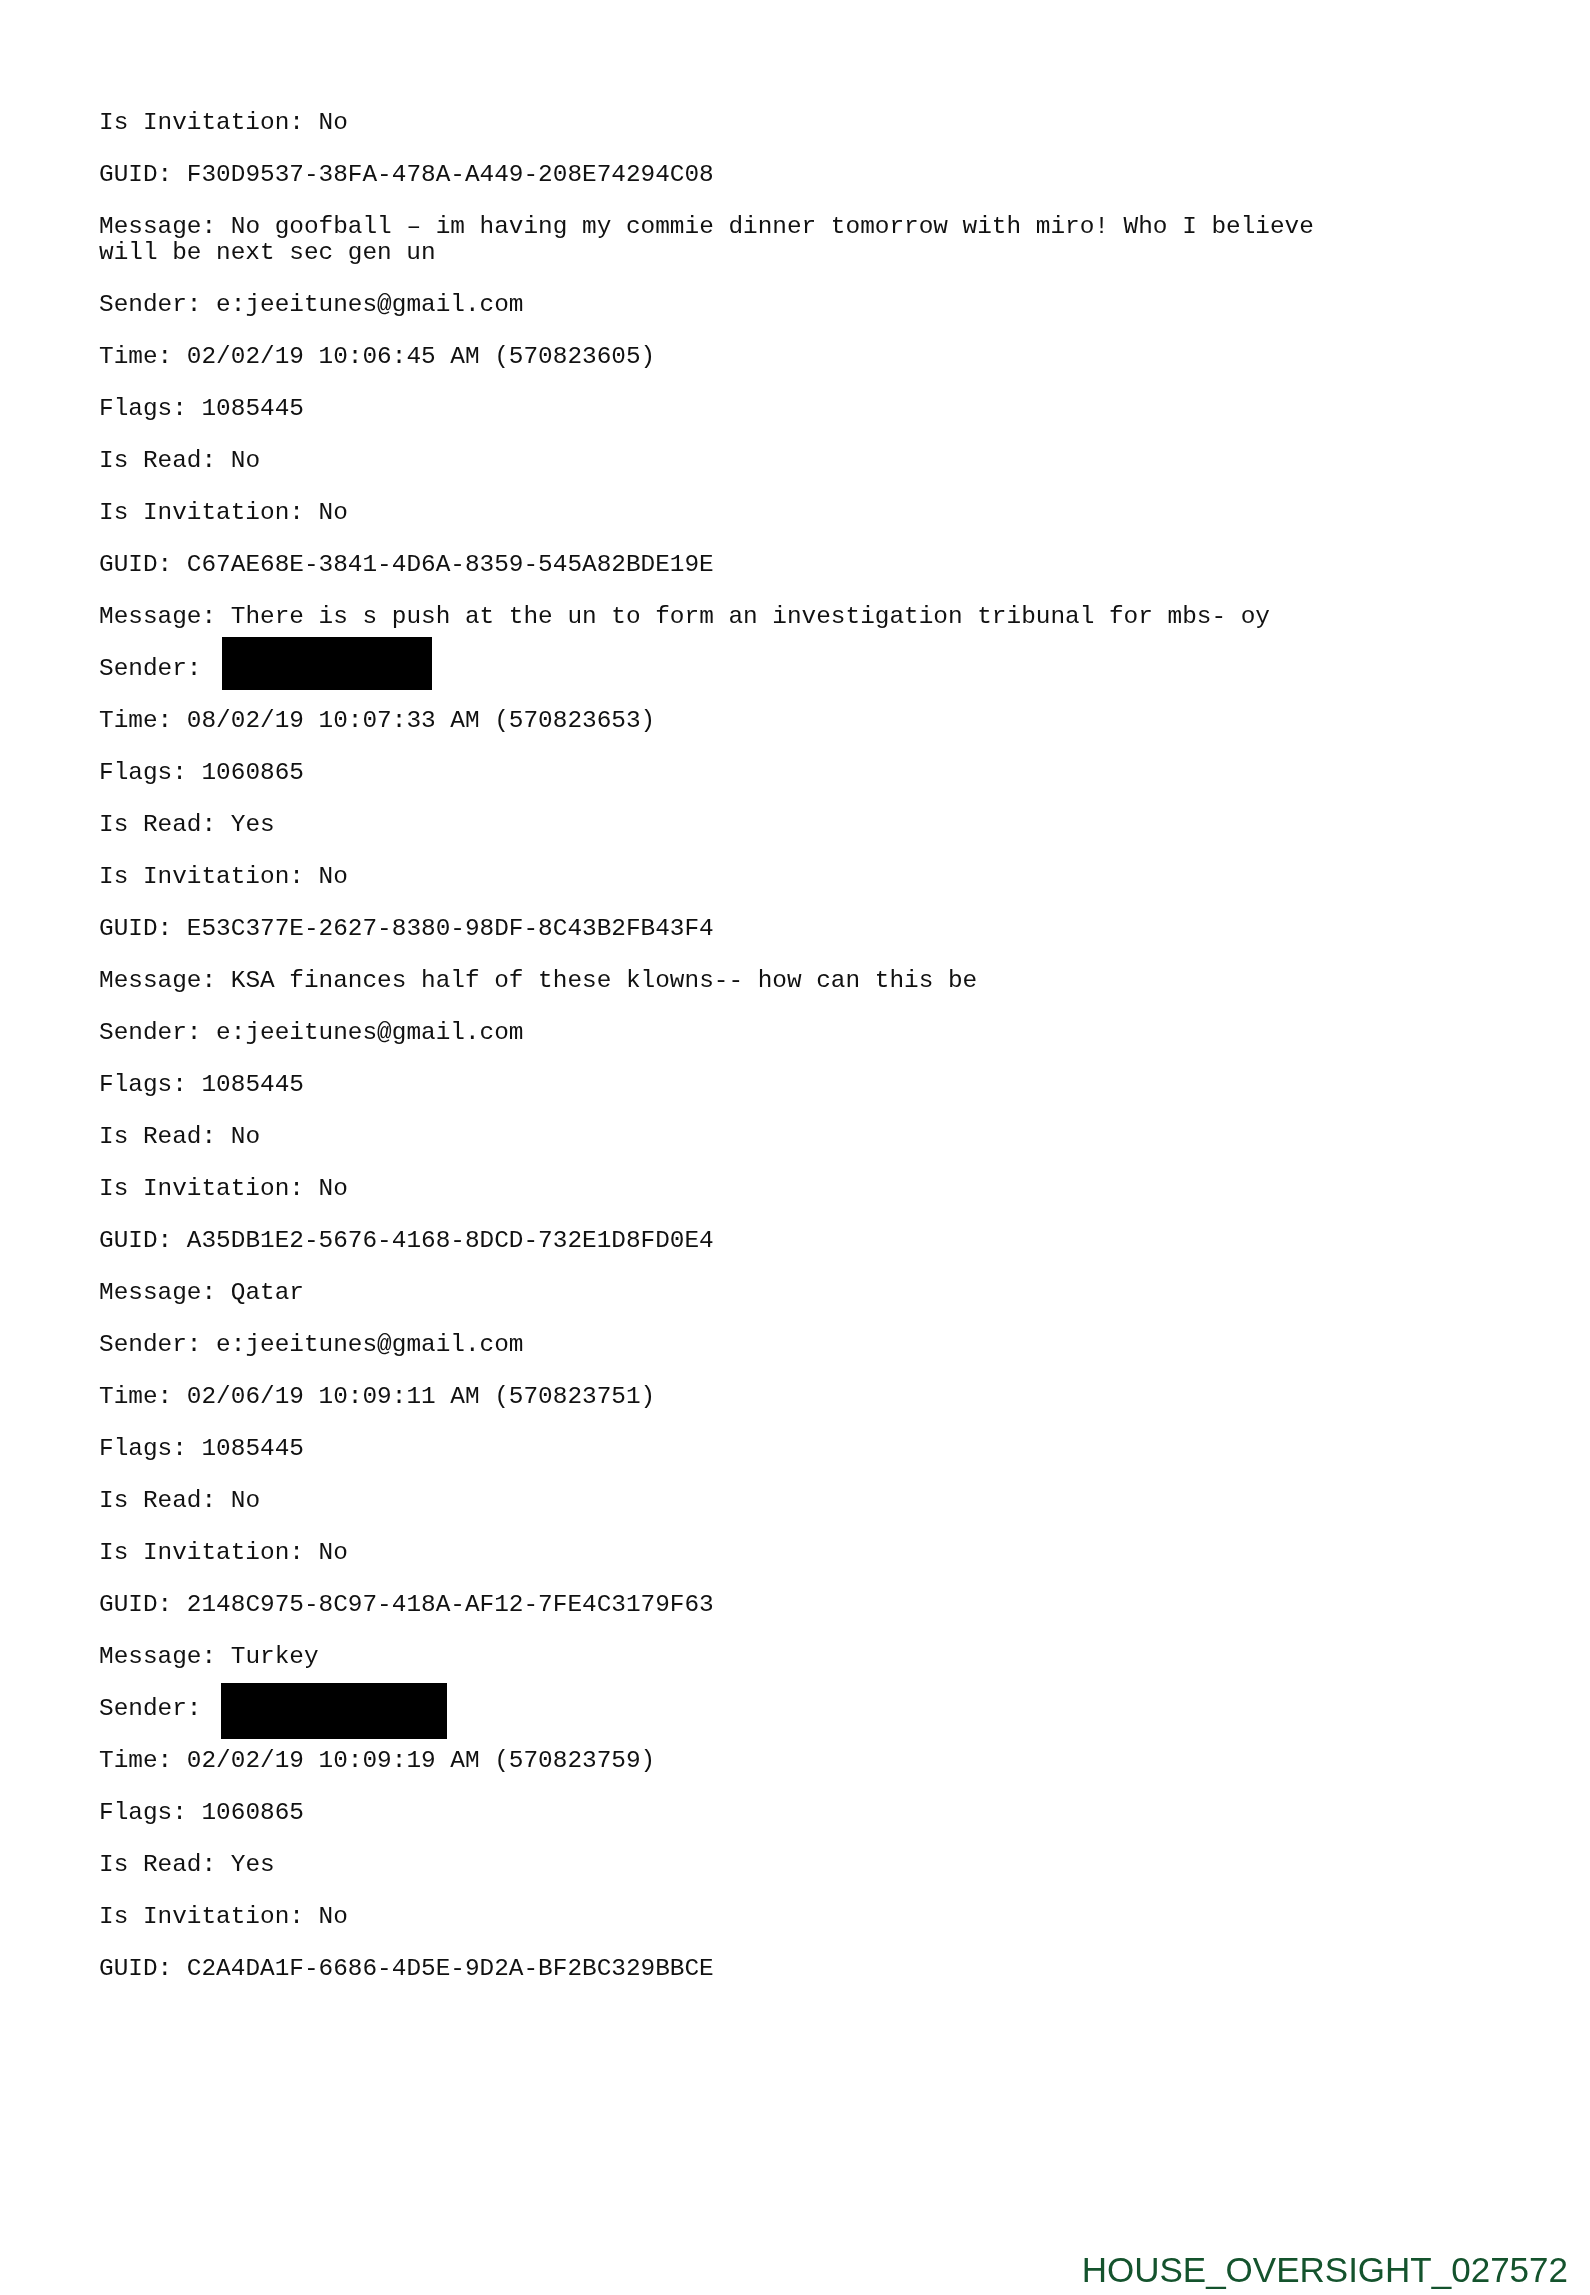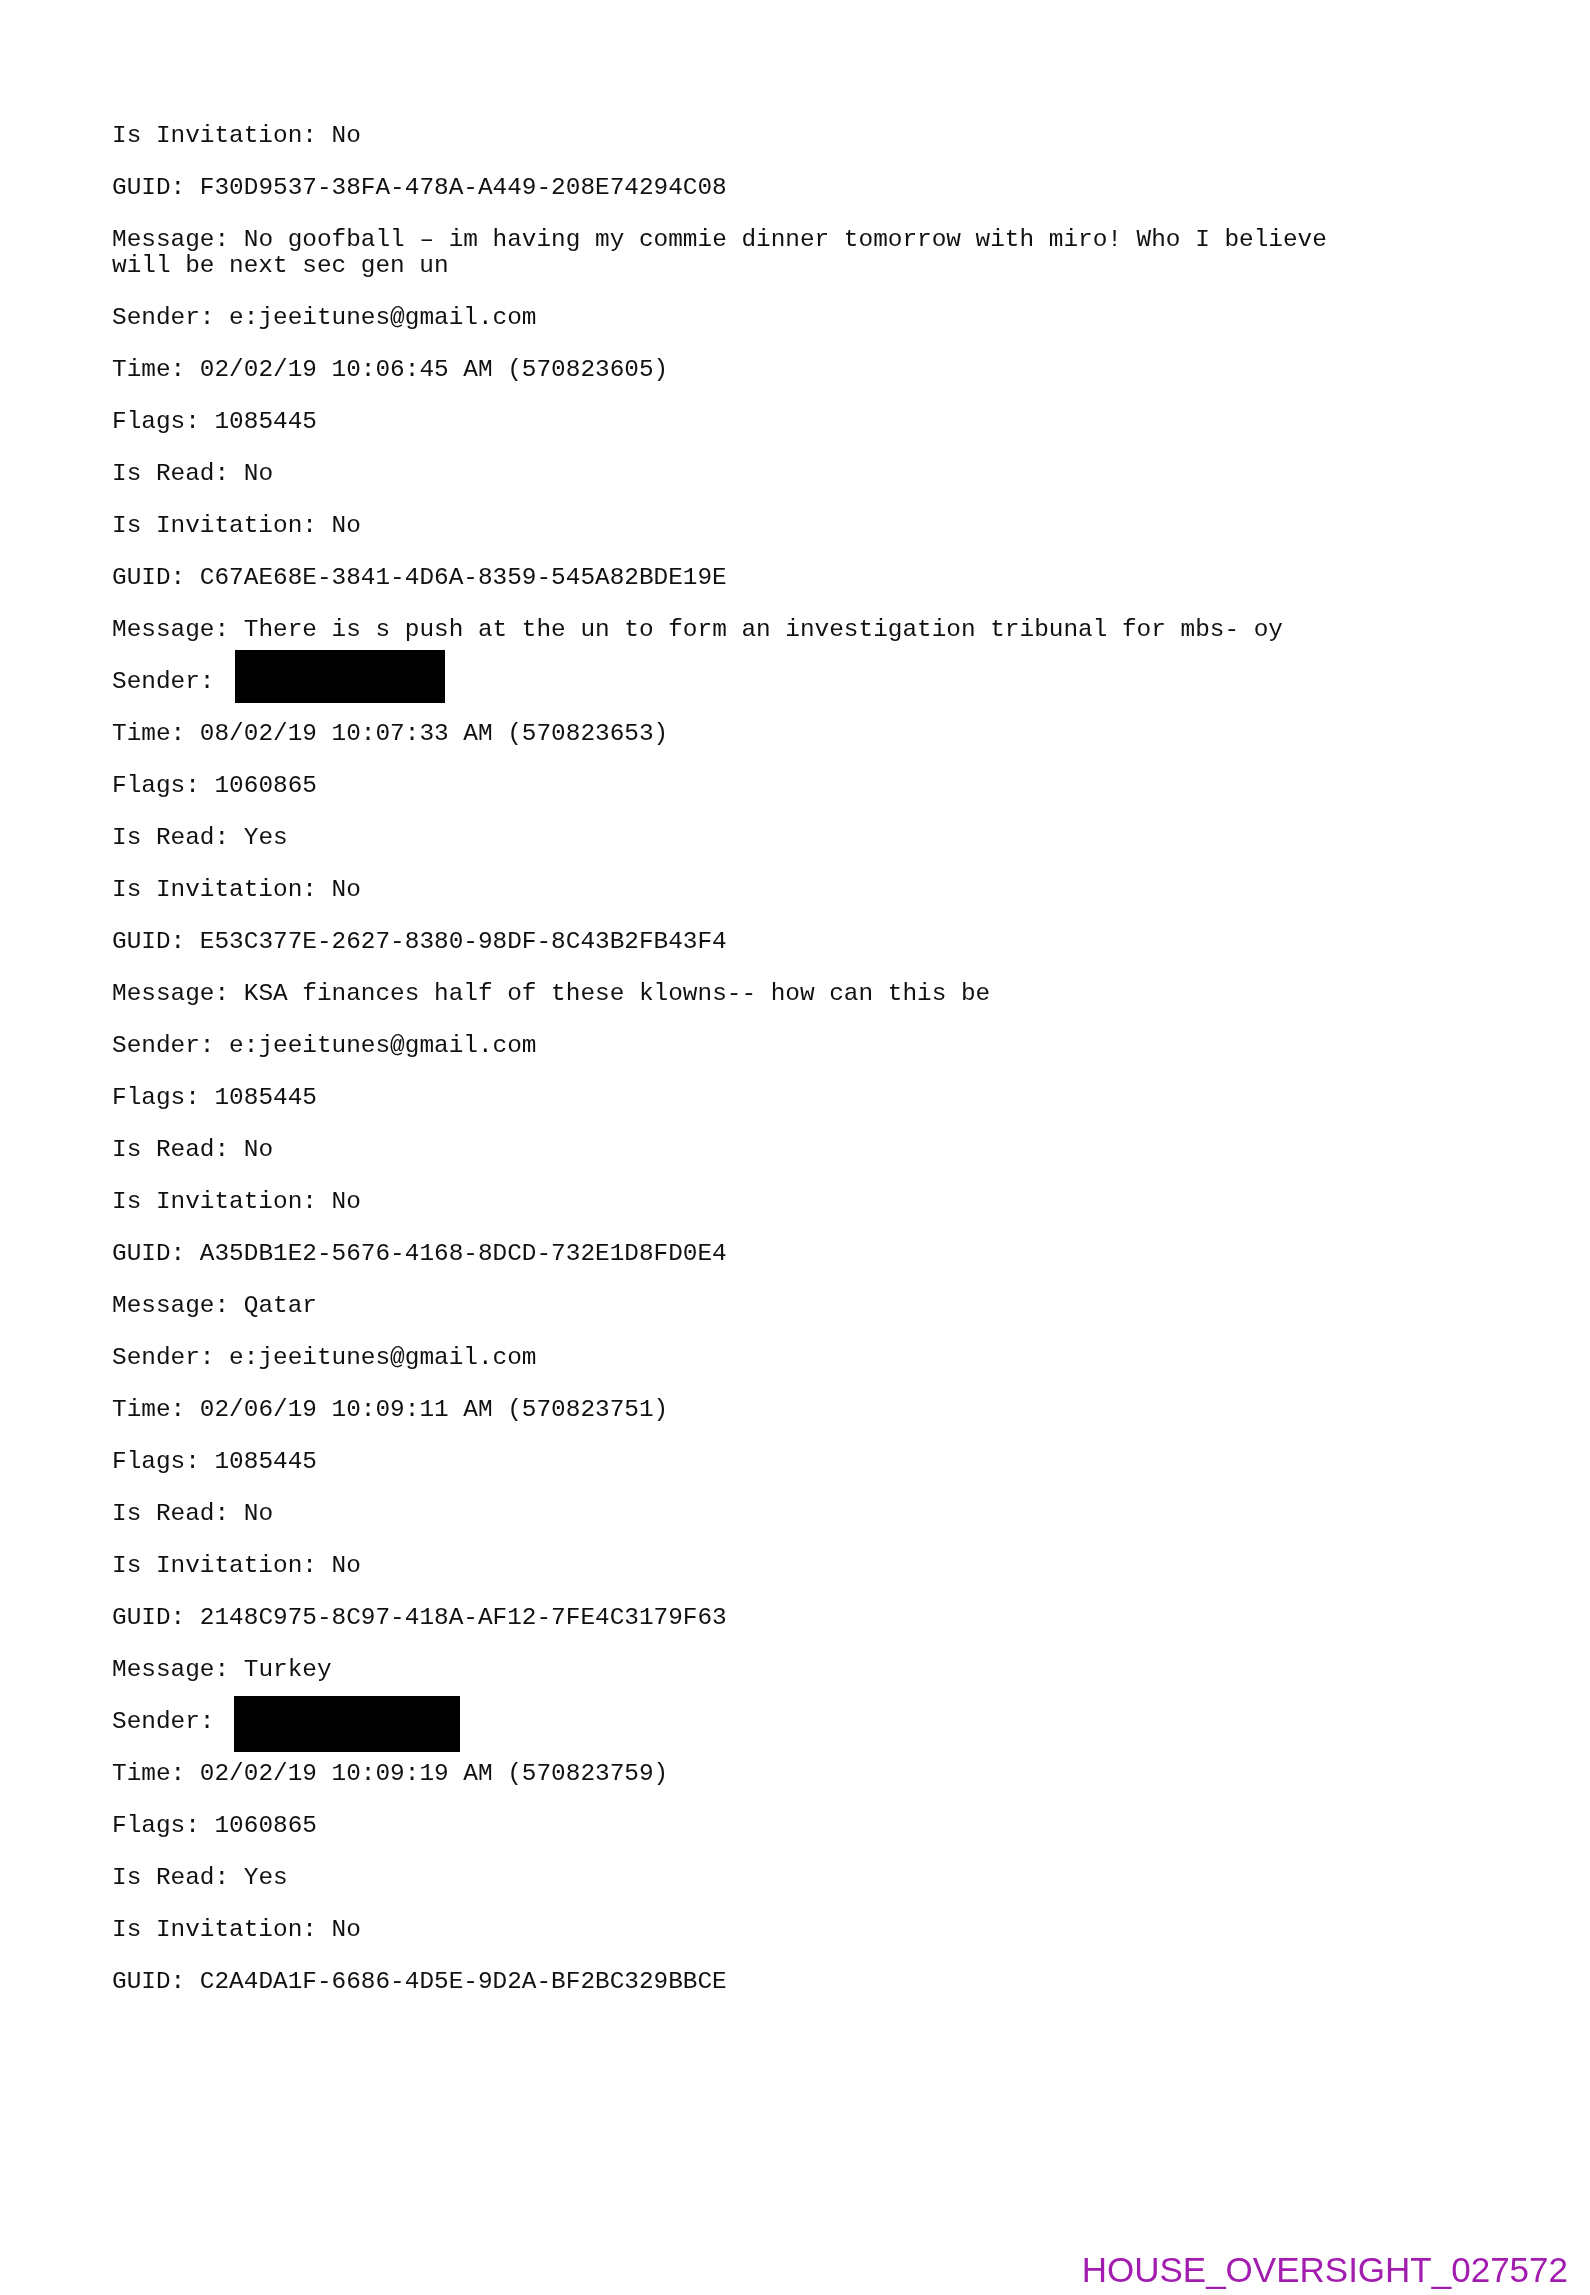--- a/index.html
+++ b/index.html
@@ -23,21 +23,21 @@
     top: 110px;
     width: 1251px;
     font-size: 24.4px;
   }
   .fline {
     line-height: 26px;
     margin: 0 0 26px 0;
     white-space: pre-wrap;
     position: relative;
   }
-  .record { margin: 13px; padding: 0; }
+  .record { margin: 0; padding: 0; }
   .record + .record { margin-top: 23px; }
   .lbl, .val { white-space: pre-wrap; }
   .redact {
     position: absolute;
     background: #000000;
     display: block;
   }
   .redact-1 {
     left: 123px;
     top: -18.6px;
@@ -49,21 +49,21 @@
     top: -13.5px;
     width: 226px;
     height: 56px;
   }
   .footer {
     position: absolute;
     right: 23px;
     top: 2250px;
     font-family: "Liberation Sans", sans-serif;
     font-size: 35px;
-    color: #a21caf;
+    color: #14532d;
     letter-spacing: 0px;
   }
 </style>
 </head>
 <body>
 
 <div class="page">
   <div class="content">
 
     <section class="record">

